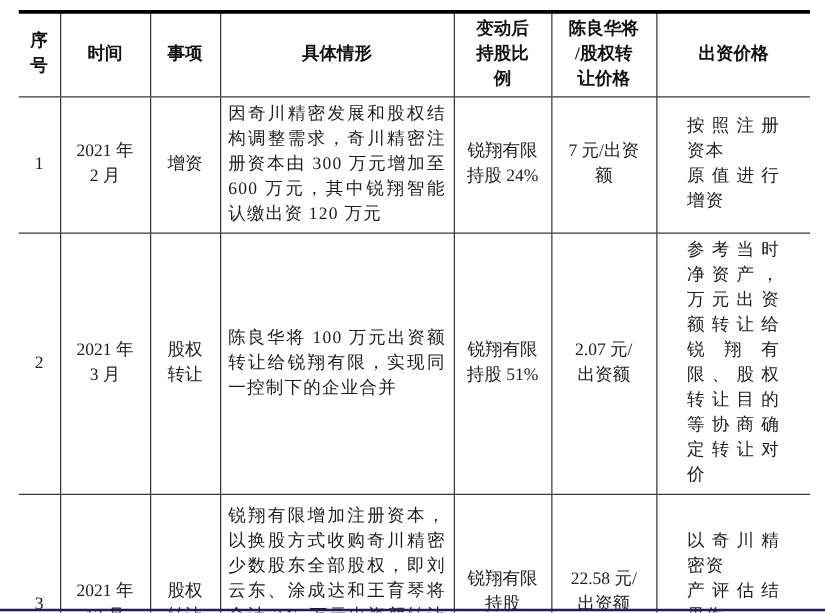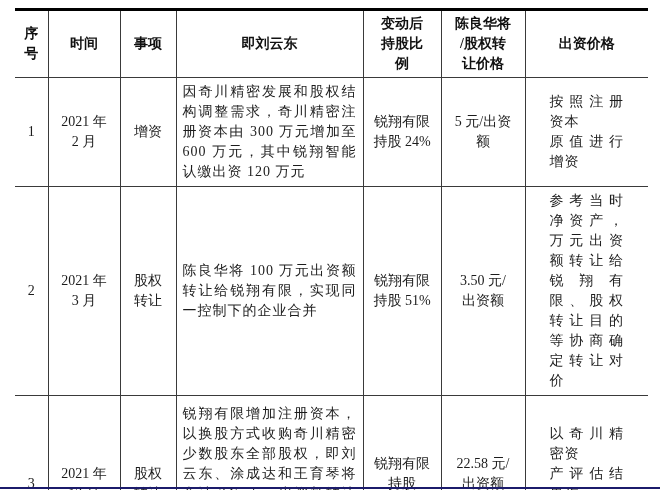--- a/index.html
+++ b/index.html
@@ -81,54 +81,54 @@
       <col style="width:78px">
       <col style="width:84px">
       <col style="width:123px">
     </colgroup>
     <tbody>
       <tr class="hdr">
         <th>序
 号</th>
         <th>时间</th>
         <th>事项</th>
-        <th>即刘云东</th>
+        <th>具体情形</th>
         <th>变动后
 持股比
 例</th>
         <th>陈良华将
 /股权转
 让价格</th>
         <th>出资价格</th>
       </tr>
 
       <tr class="r1">
         <td class="center">1</td>
         <td class="center">2021 年
 2 月</td>
         <td class="center">增资</td>
         <td class="justify">因奇川精密发展和股权结构调整需求，奇川精密注册资本由 300 万元增加至 600 万元，其中锐翔智能认缴出资 120 万元</td>
         <td class="center">锐翔有限
 持股 24%</td>
-        <td class="center">5 元/出资
+        <td class="center">7 元/出资
 额</td>
         <td class="justify basis">按照注册资本
 原值进行增资</td>
       </tr>
 
       <tr class="r2">
         <td class="center">2</td>
         <td class="center">2021 年
 3 月</td>
         <td class="center">股权
 转让</td>
         <td class="justify">陈良华将 100 万元出资额转让给锐翔有限，实现同一控制下的企业合并</td>
         <td class="center">锐翔有限
 持股 51%</td>
-        <td class="center">3.50 元/
+        <td class="center">2.07 元/
 出资额</td>
         <td class="justify basis">参考当时净资产，万元出资额转让给锐翔有限、股权转让目的等协商确定转让对价</td>
       </tr>
 
       <tr class="r3">
         <td class="center">3</td>
         <td class="center">2021 年
 12 月</td>
         <td class="center">股权
 转让</td>

